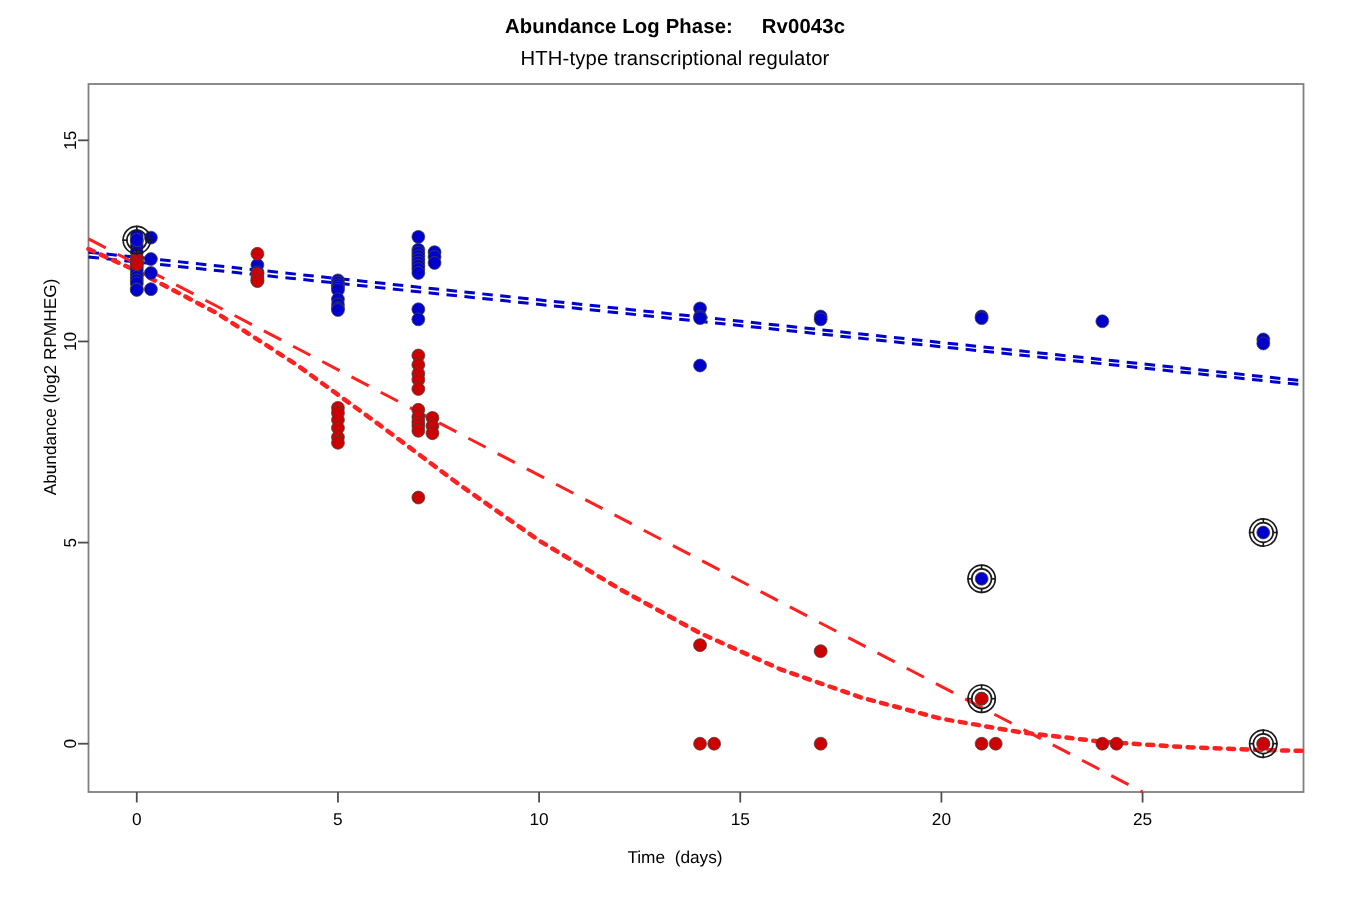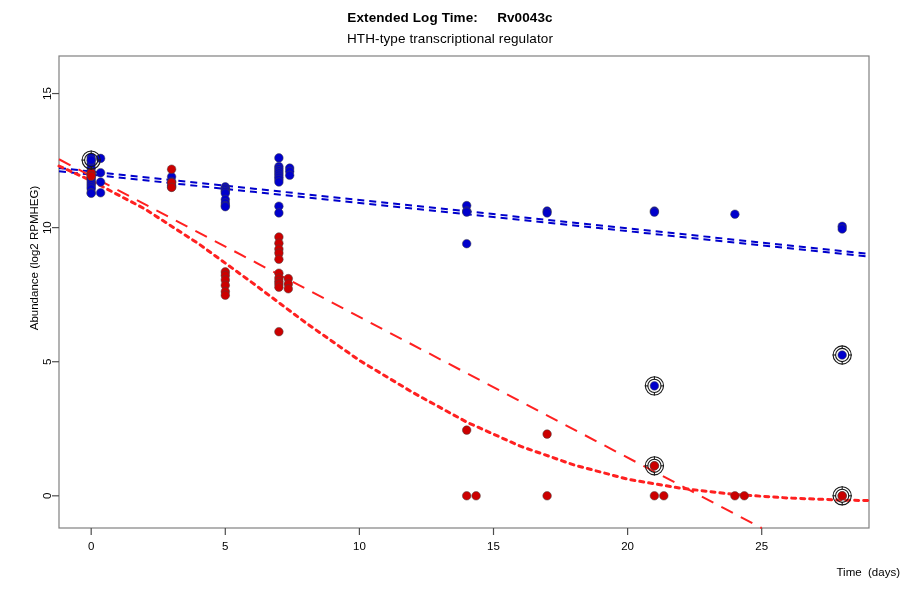--- a/index.html
+++ b/index.html
@@ -17,32 +17,32 @@
   .title-line2{
     position:absolute;left:0;top:29px;width:900px;text-align:center;
     font-size:13.5px;font-weight:normal;line-height:19px;letter-spacing:0.1px;
   }
   .ylab{
     position:absolute;left:-86px;top:252px;width:240px;text-align:center;
     font-size:11.5px;transform:rotate(-90deg);transform-origin:center center;
     white-space:nowrap;
   }
   .xlab{
-    position:absolute;left:0;top:566px;width:900px;text-align:right;
+    position:absolute;left:0;top:566px;width:900px;text-align:center;
     font-size:11.5px;white-space:pre;
   }
   svg{position:absolute;left:0;top:0;}
   .tick-text{font-family:"Liberation Sans", sans-serif;font-size:11.5px;fill:#000;}
 </style>
 </head>
 <body>
 
 <div id="stage">
 
-  <div class="title">Extended Log Time:     Rv0043c</div>
+  <div class="title">Abundance Log Phase:     Rv0043c</div>
   <div class="title-line2">HTH-type transcriptional regulator</div>
 
   <div class="ylab">Abundance (log2 RPMHEG)</div>
   <div class="xlab">Time  (days)</div>
 
   <svg width="900" height="600">
     <g id="frame-group">
         <rect x="59" y="56" width="810" height="472" fill="none" stroke="#808080" stroke-width="1.2"></rect>
       </g>
     <g id="axis-group">

